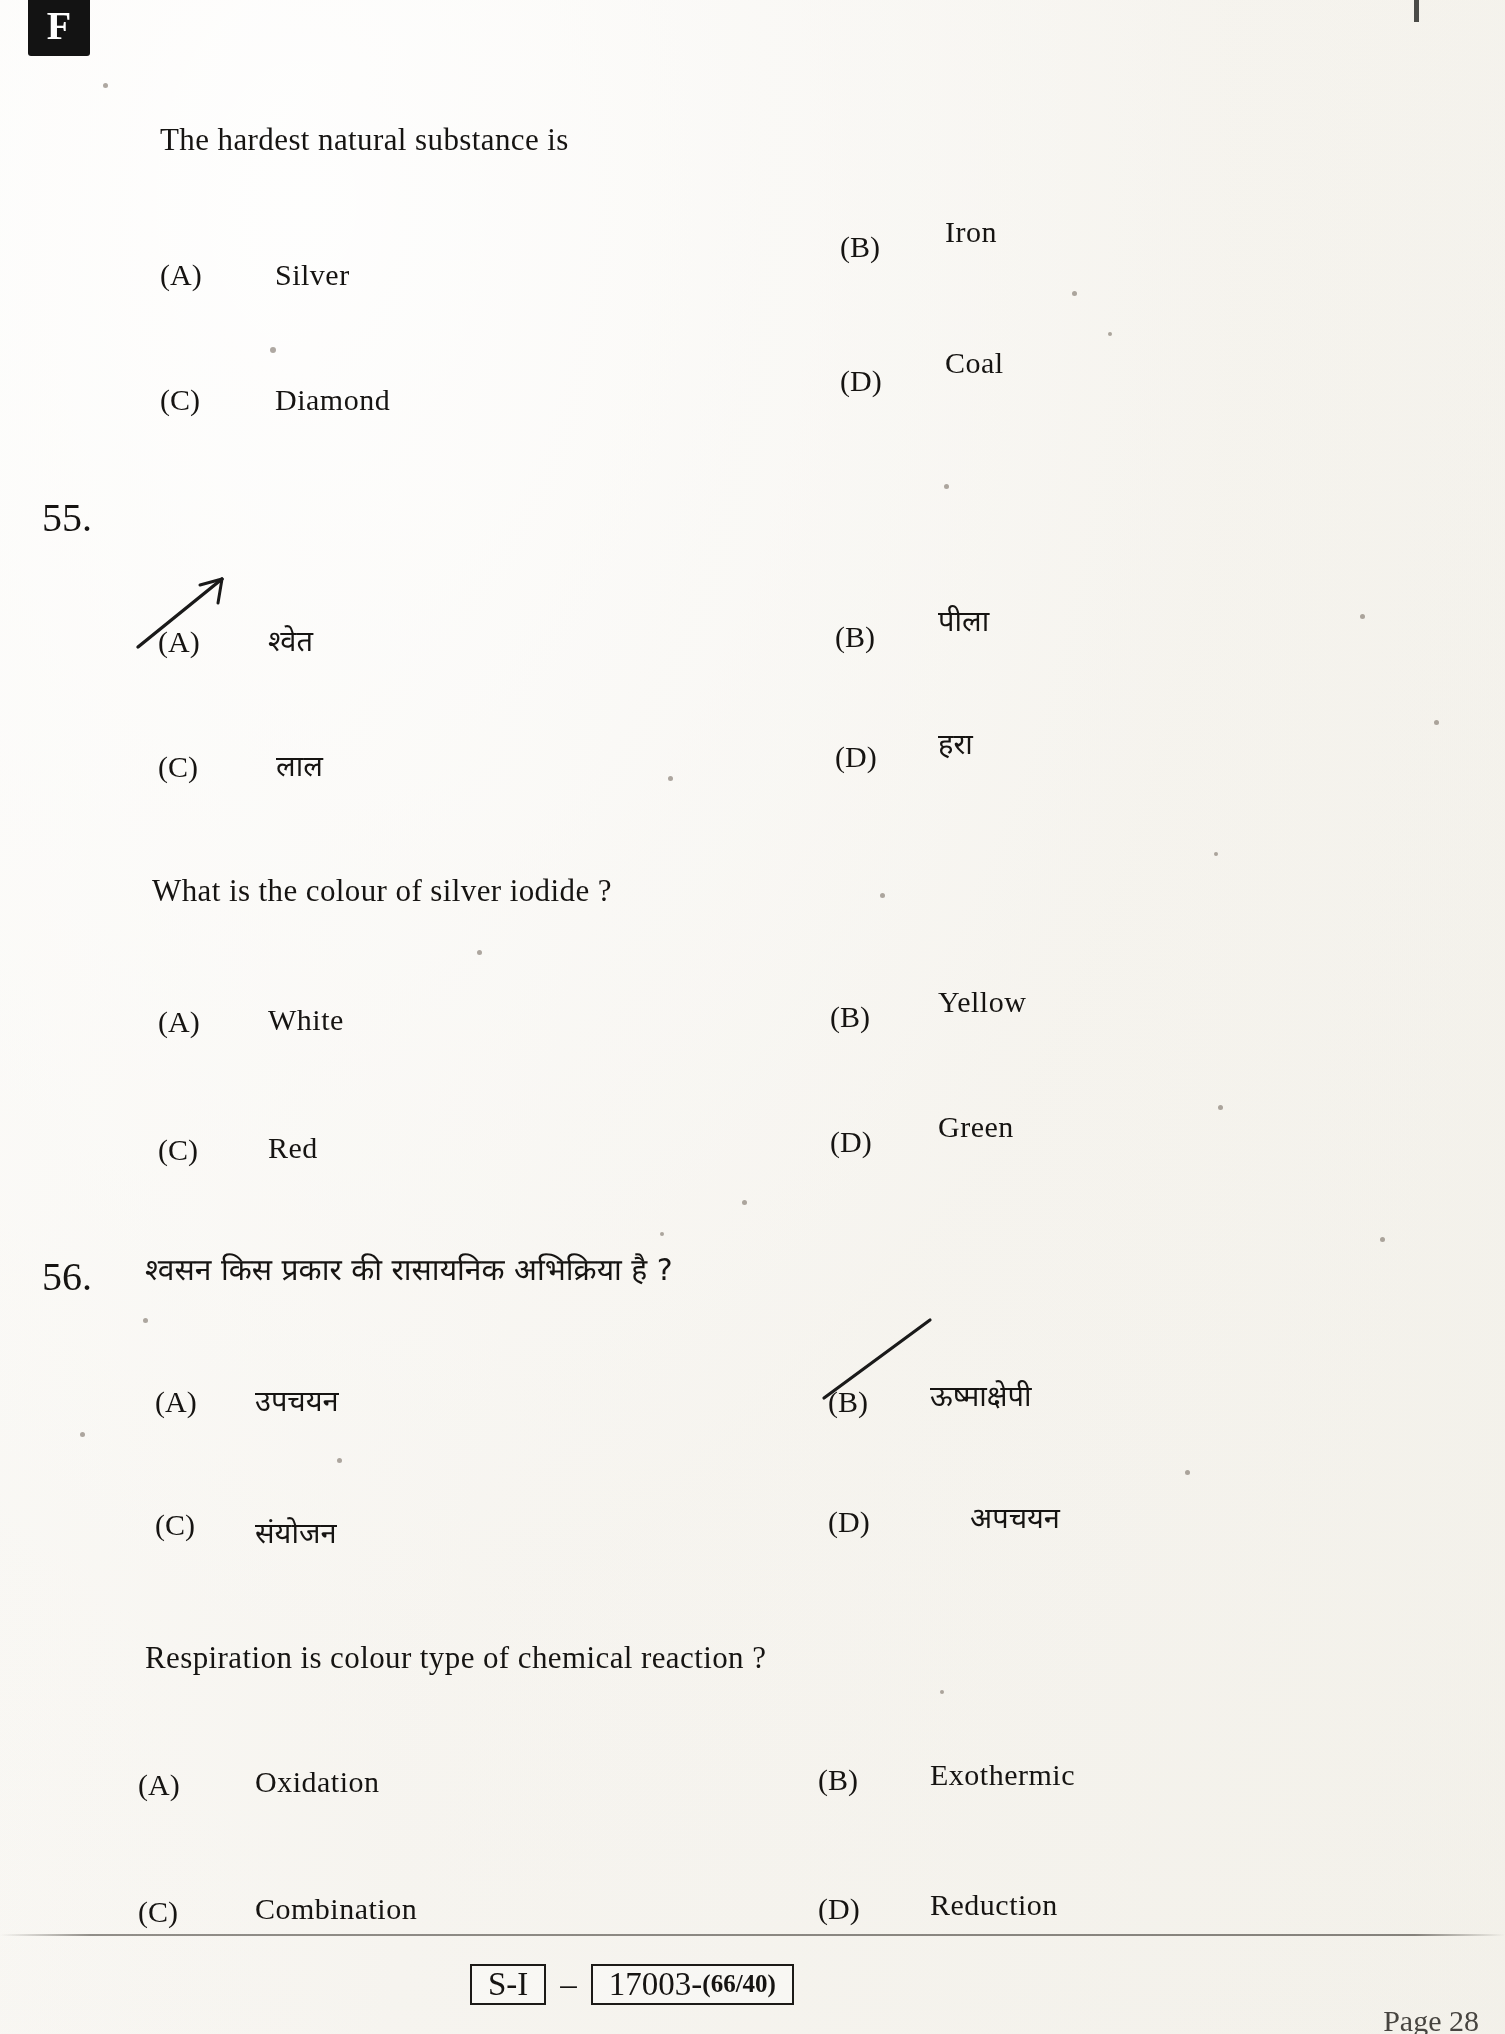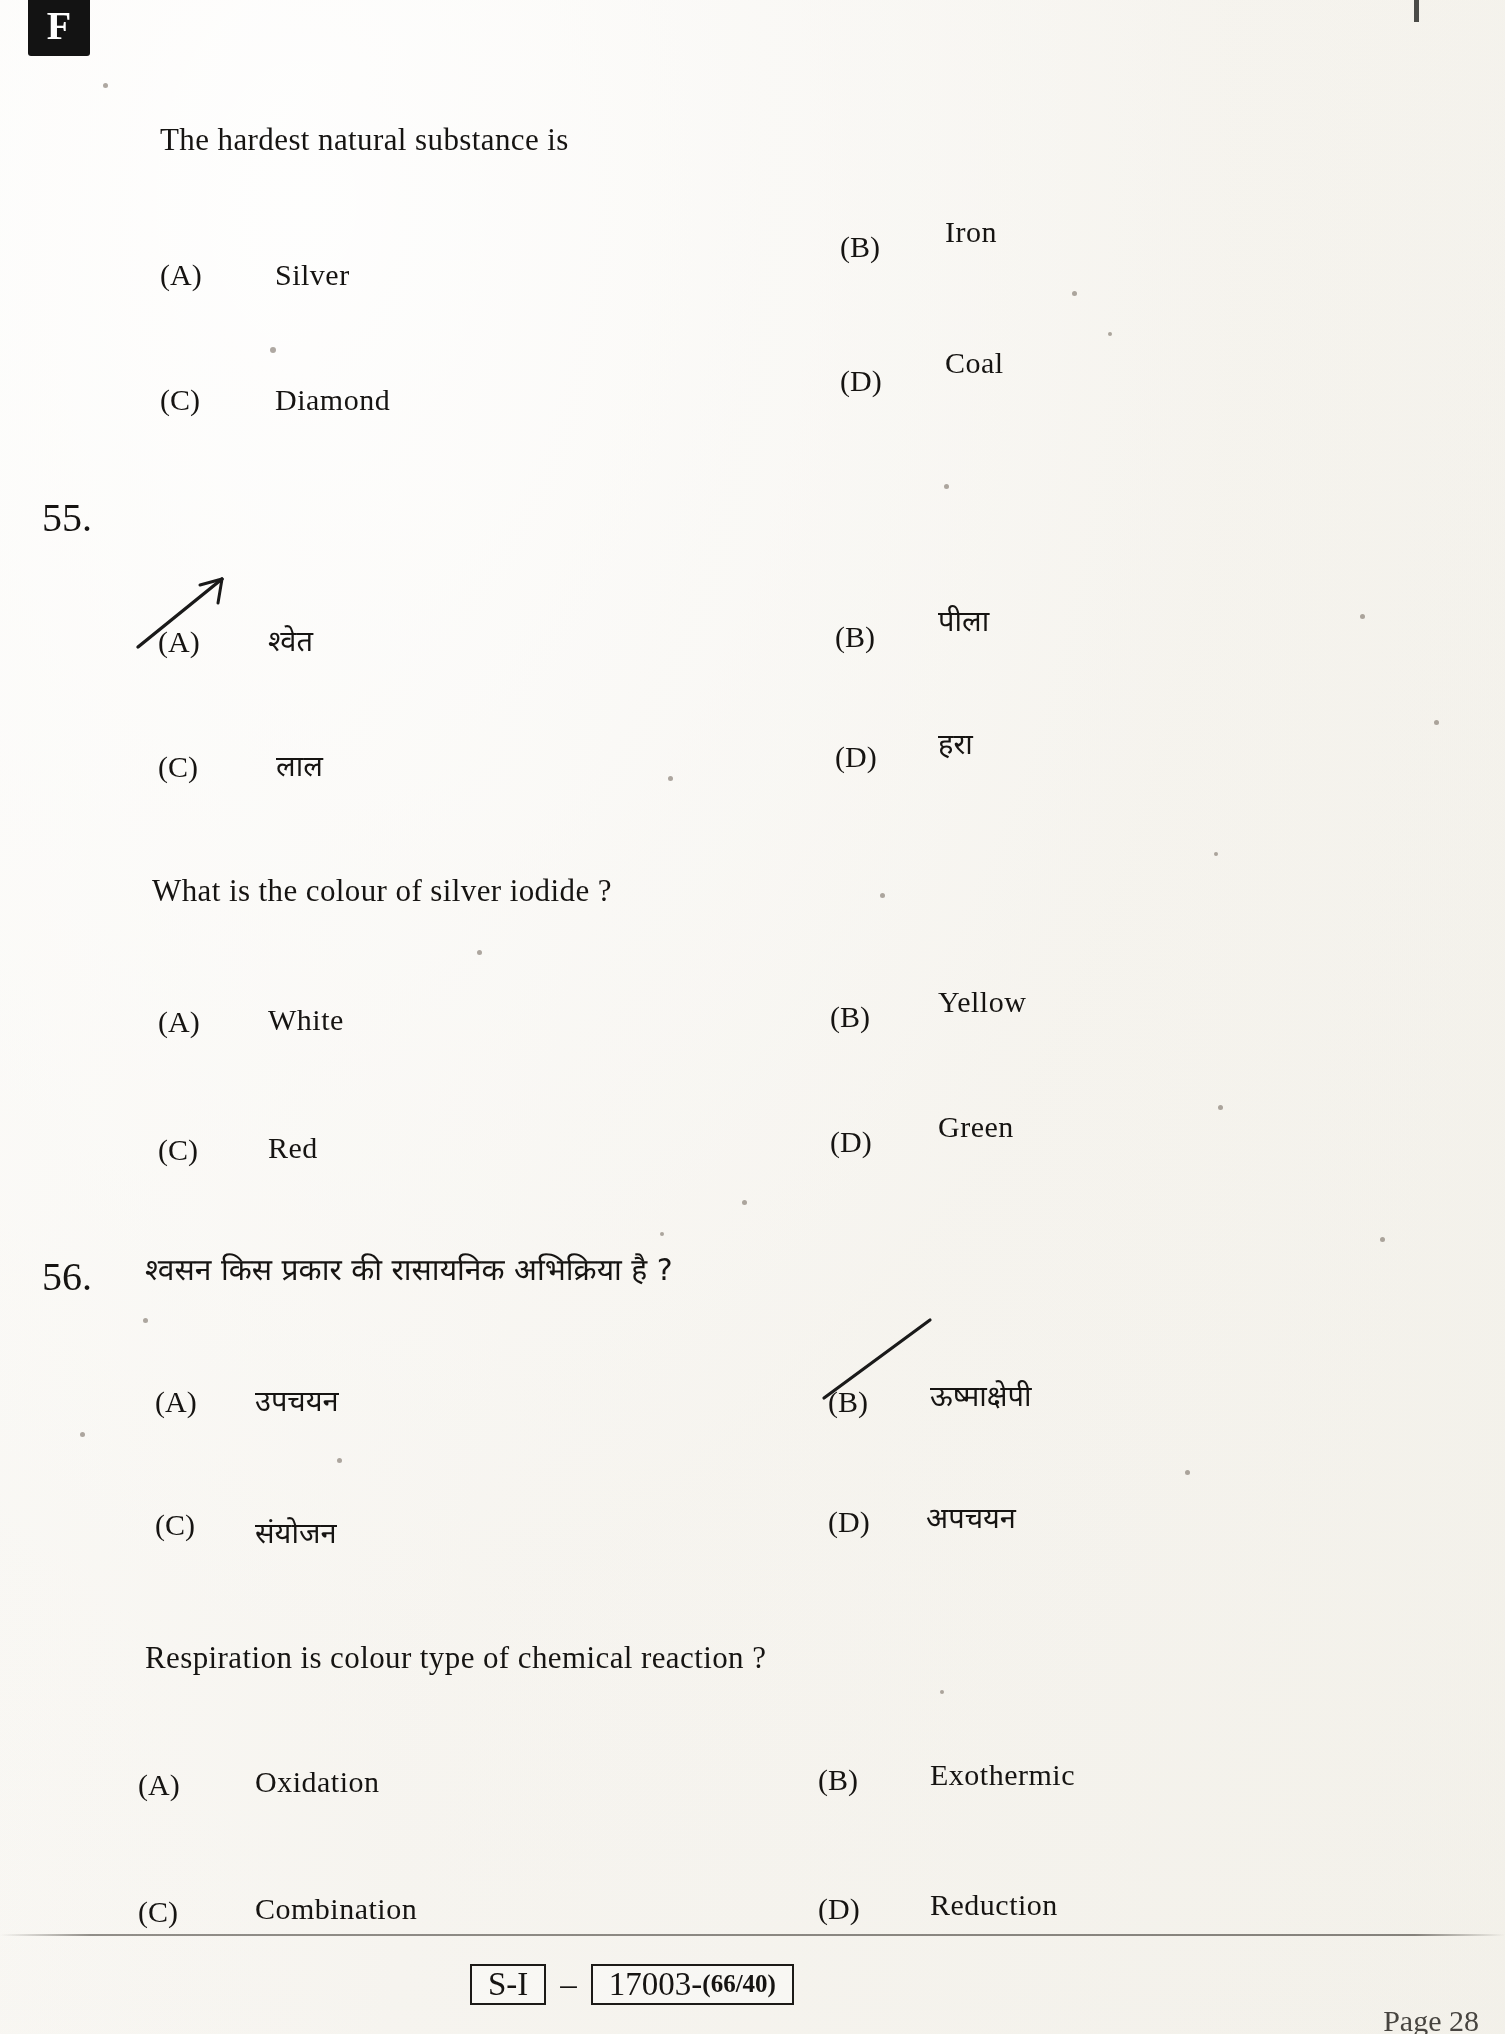--- a/index.html
+++ b/index.html
@@ -232,21 +232,21 @@
   <div class="opt-label" style="left:155px; top:1385px;">(A)</div>
   <div class="opt-text dev" style="left:255px; top:1380px;">उपचयन</div>
 
   <div class="opt-label" style="left:828px; top:1385px;">(B)</div>
   <div class="opt-text dev" style="left:930px; top:1375px;">ऊष्माक्षेपी</div>
 
   <div class="opt-label" style="left:155px; top:1508px;">(C)</div>
   <div class="opt-text dev" style="left:255px; top:1503px;margin-top:9px;">संयोजन</div>
 
   <div class="opt-label" style="left:828px; top:1505px;">(D)</div>
-  <div class="opt-text dev" style="left:926px; top:1497px;">अपचयन</div>
+  <div class="opt-text dev" style="left:970px; top:1497px;">अपचयन</div>
 
   <svg class="pen-mark" style="left:818px; top:1310px;" width="130" height="95" viewBox="0 0 130 95">
     <path d="M6 88 L112 10" stroke="#1a1a1a" stroke-width="3.2" fill="none" stroke-linecap="round"></path>
   </svg>
 
   <div class="qtext" style="left:145px; top:1640px;">Respiration is colour type of chemical reaction ?</div>
 
   <div class="opt-label" style="left:138px; top:1768px;">(A)</div>
   <div class="opt-text" style="left:255px; top:1765px;">Oxidation</div>
 

